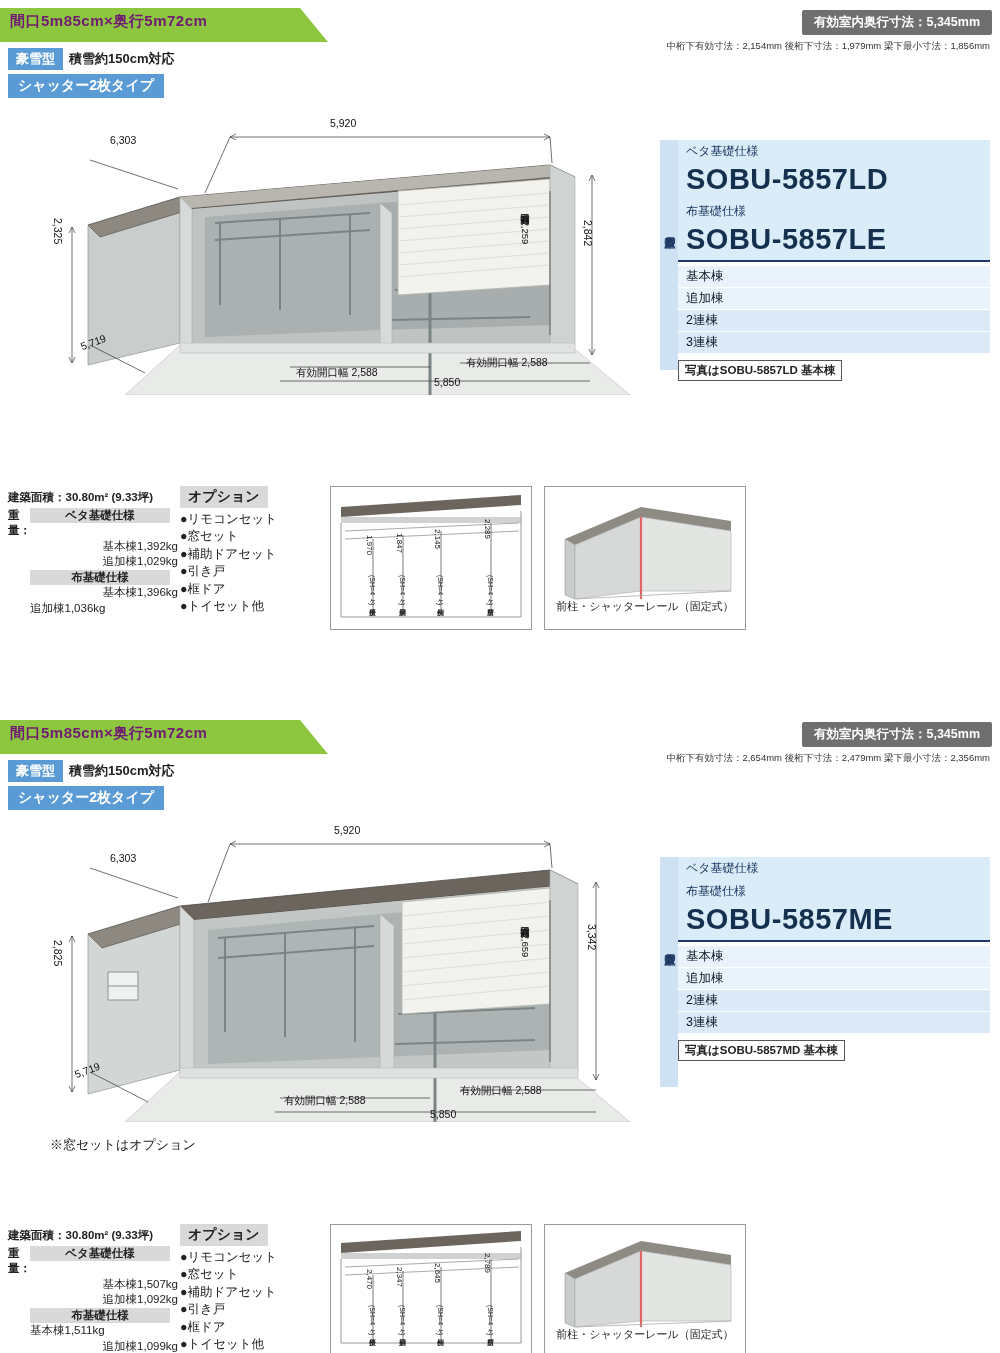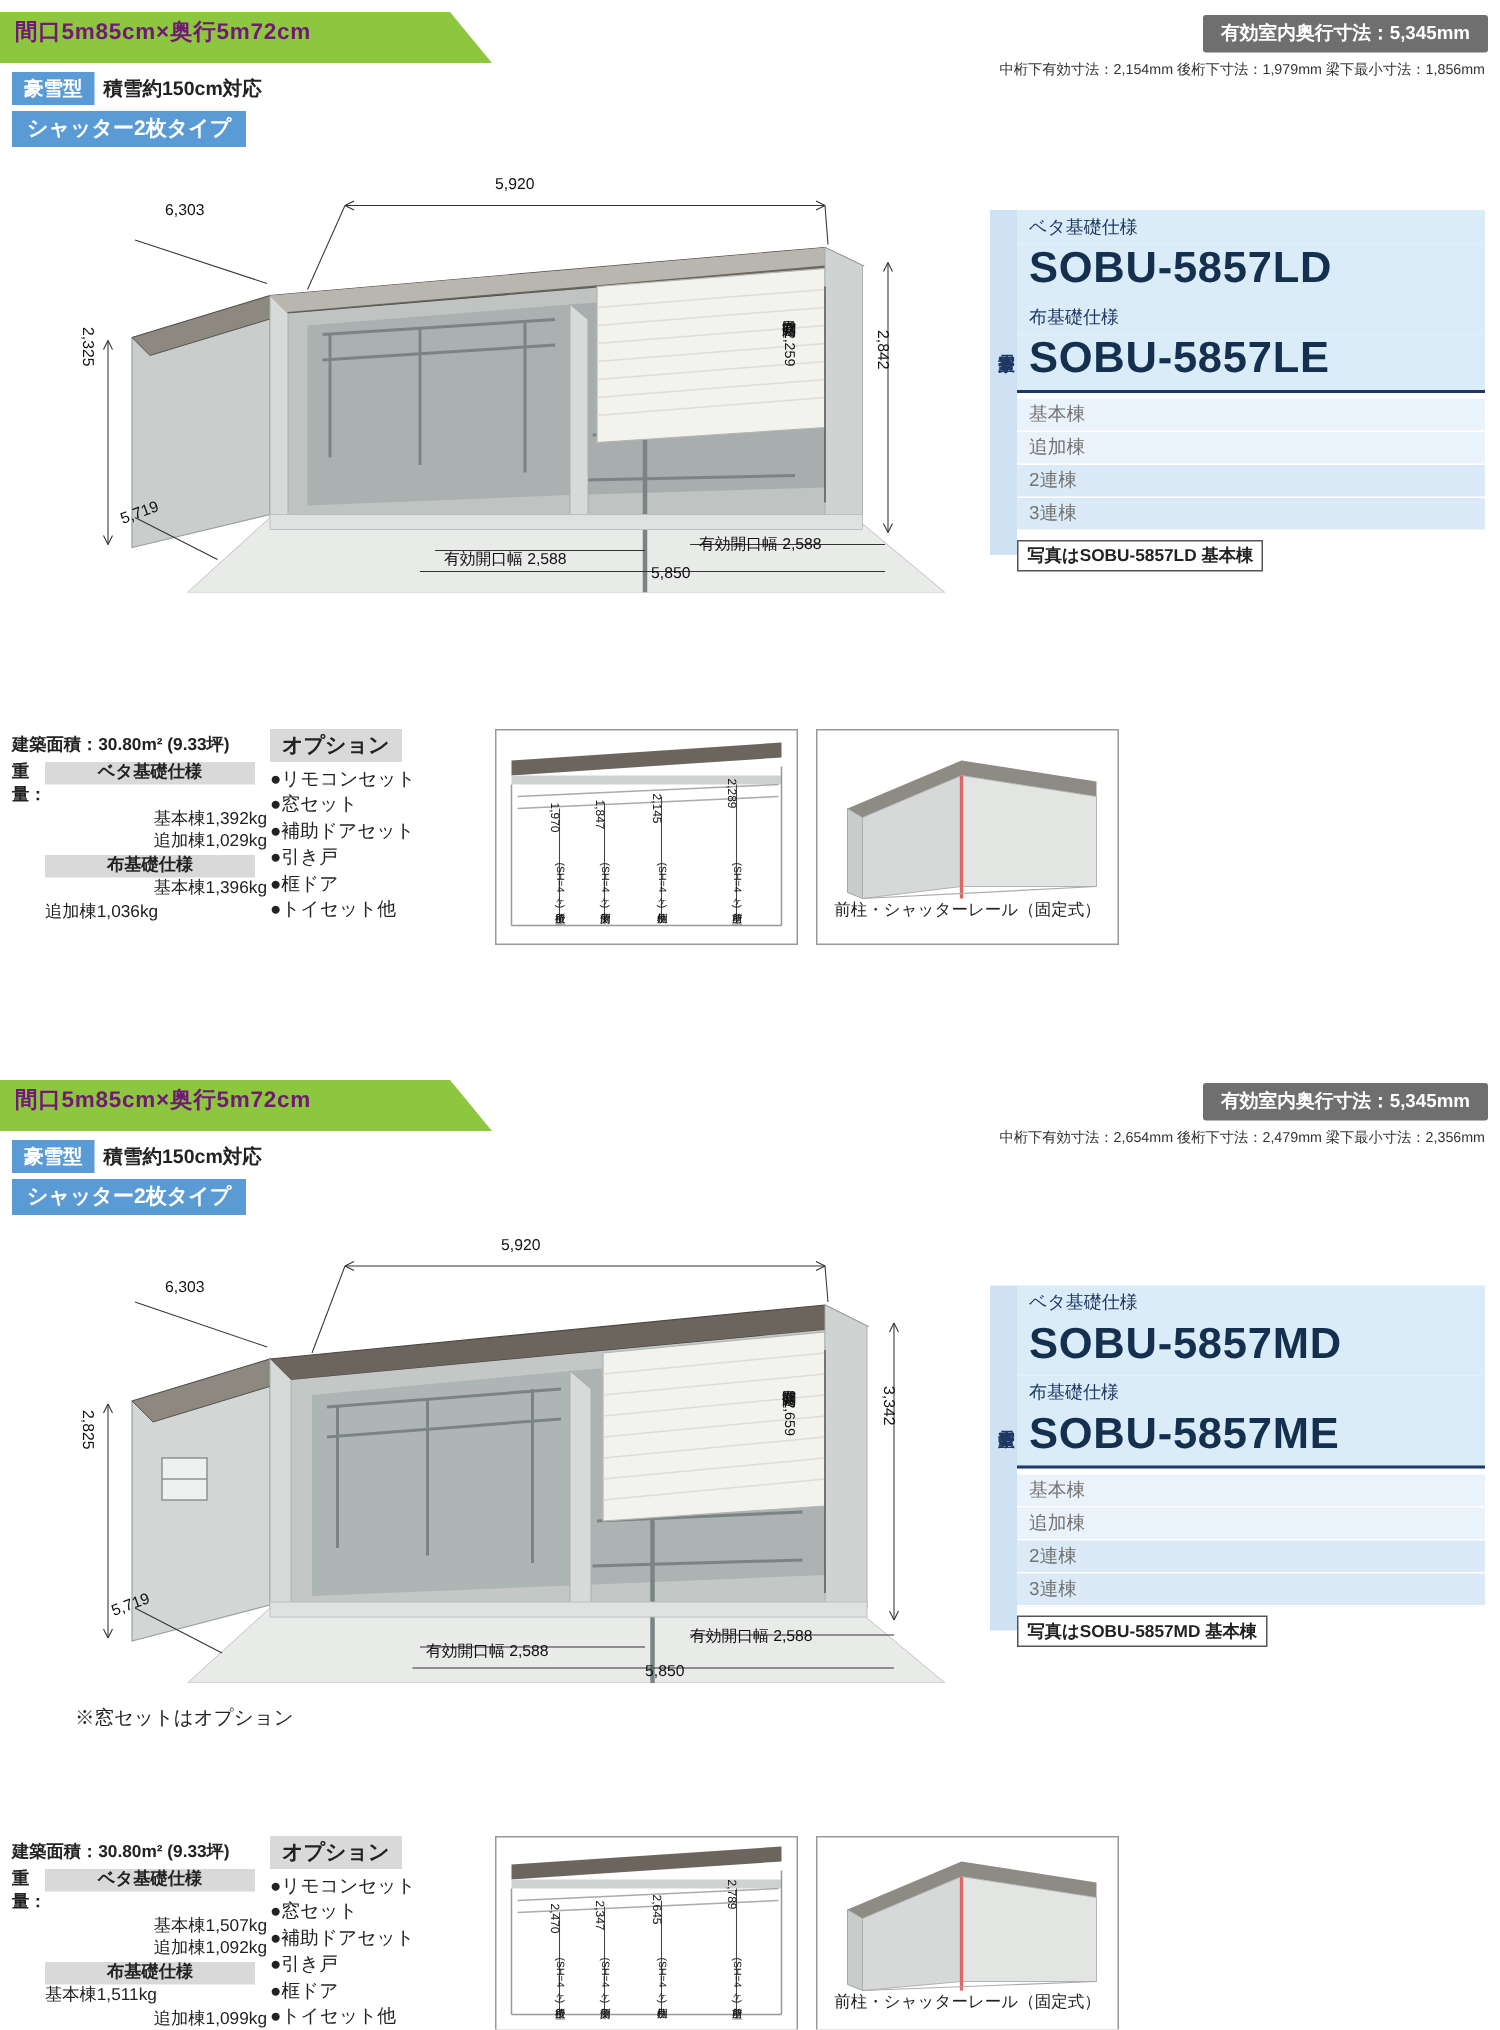--- a/index.html
+++ b/index.html
@@ -63,21 +63,21 @@
     font-size:11px;color:#1f3864;writing-mode:vertical-rl;
     text-align:center;font-weight:bold;
   }
   .codepanel .body{position:absolute;left:18px;top:0;width:312px;}
   .cp-label{background:#d9ecf7;font-size:12px;padding:3px 8px;color:#1f3864;}
   .cp-code{background:#d9ecf7;font-size:29px;font-weight:bold;color:#15304f;
     padding:0 8px 4px 8px;letter-spacing:.5px;}
   .cp-code.under{border-bottom:2px solid #1f3864;}
   .cp-rows{margin-top:4px;}
   .cp-row{
-    font-size:12.5px;color:#737373;padding:2px 8px;border-bottom:1px solid #fff;
+    font-size:12.5px;color:#0f172a;padding:2px 8px;border-bottom:1px solid #fff;
     background:#eaf3fb;
   }
   .cp-row.alt{background:#dbeaf6;}
   .photo-note{
     display:inline-block;margin-top:6px;border:1px solid #555;font-size:11.5px;
     padding:2px 6px;background:#fff;font-weight:bold;
   }
 
   
   .specs{position:absolute;font-size:11.5px;line-height:1.35;}
@@ -372,21 +372,20 @@
   <div class="dim" style="left:460px;top:372px;">有効開口幅 2,588</div>
   <div class="dim" style="left:74px;top:352px;transform:rotate(-20deg);">5,719</div>
 
   <div class="note-small" style="left:50px;top:424px;">※窓セットはオプション</div>
 
   <div class="codepanel" style="left:660px;top:145px;height:230px;">
     <div class="side"></div>
     <div class="sidetxt">豪雪型</div>
     <div class="body">
       <div class="cp-label">ベタ基礎仕様</div>
-      <div class="cp-code">SOBU-5857MD</div>
       <div class="cp-label">布基礎仕様</div>
       <div class="cp-code under">SOBU-5857ME</div>
       <div class="cp-rows">
         <div class="cp-row">基本棟</div>
         <div class="cp-row">追加棟</div>
         <div class="cp-row alt">2連棟</div>
         <div class="cp-row alt">3連棟</div>
       </div>
       <div class="photo-note">写真はSOBU-5857MD 基本棟</div>
     </div>

